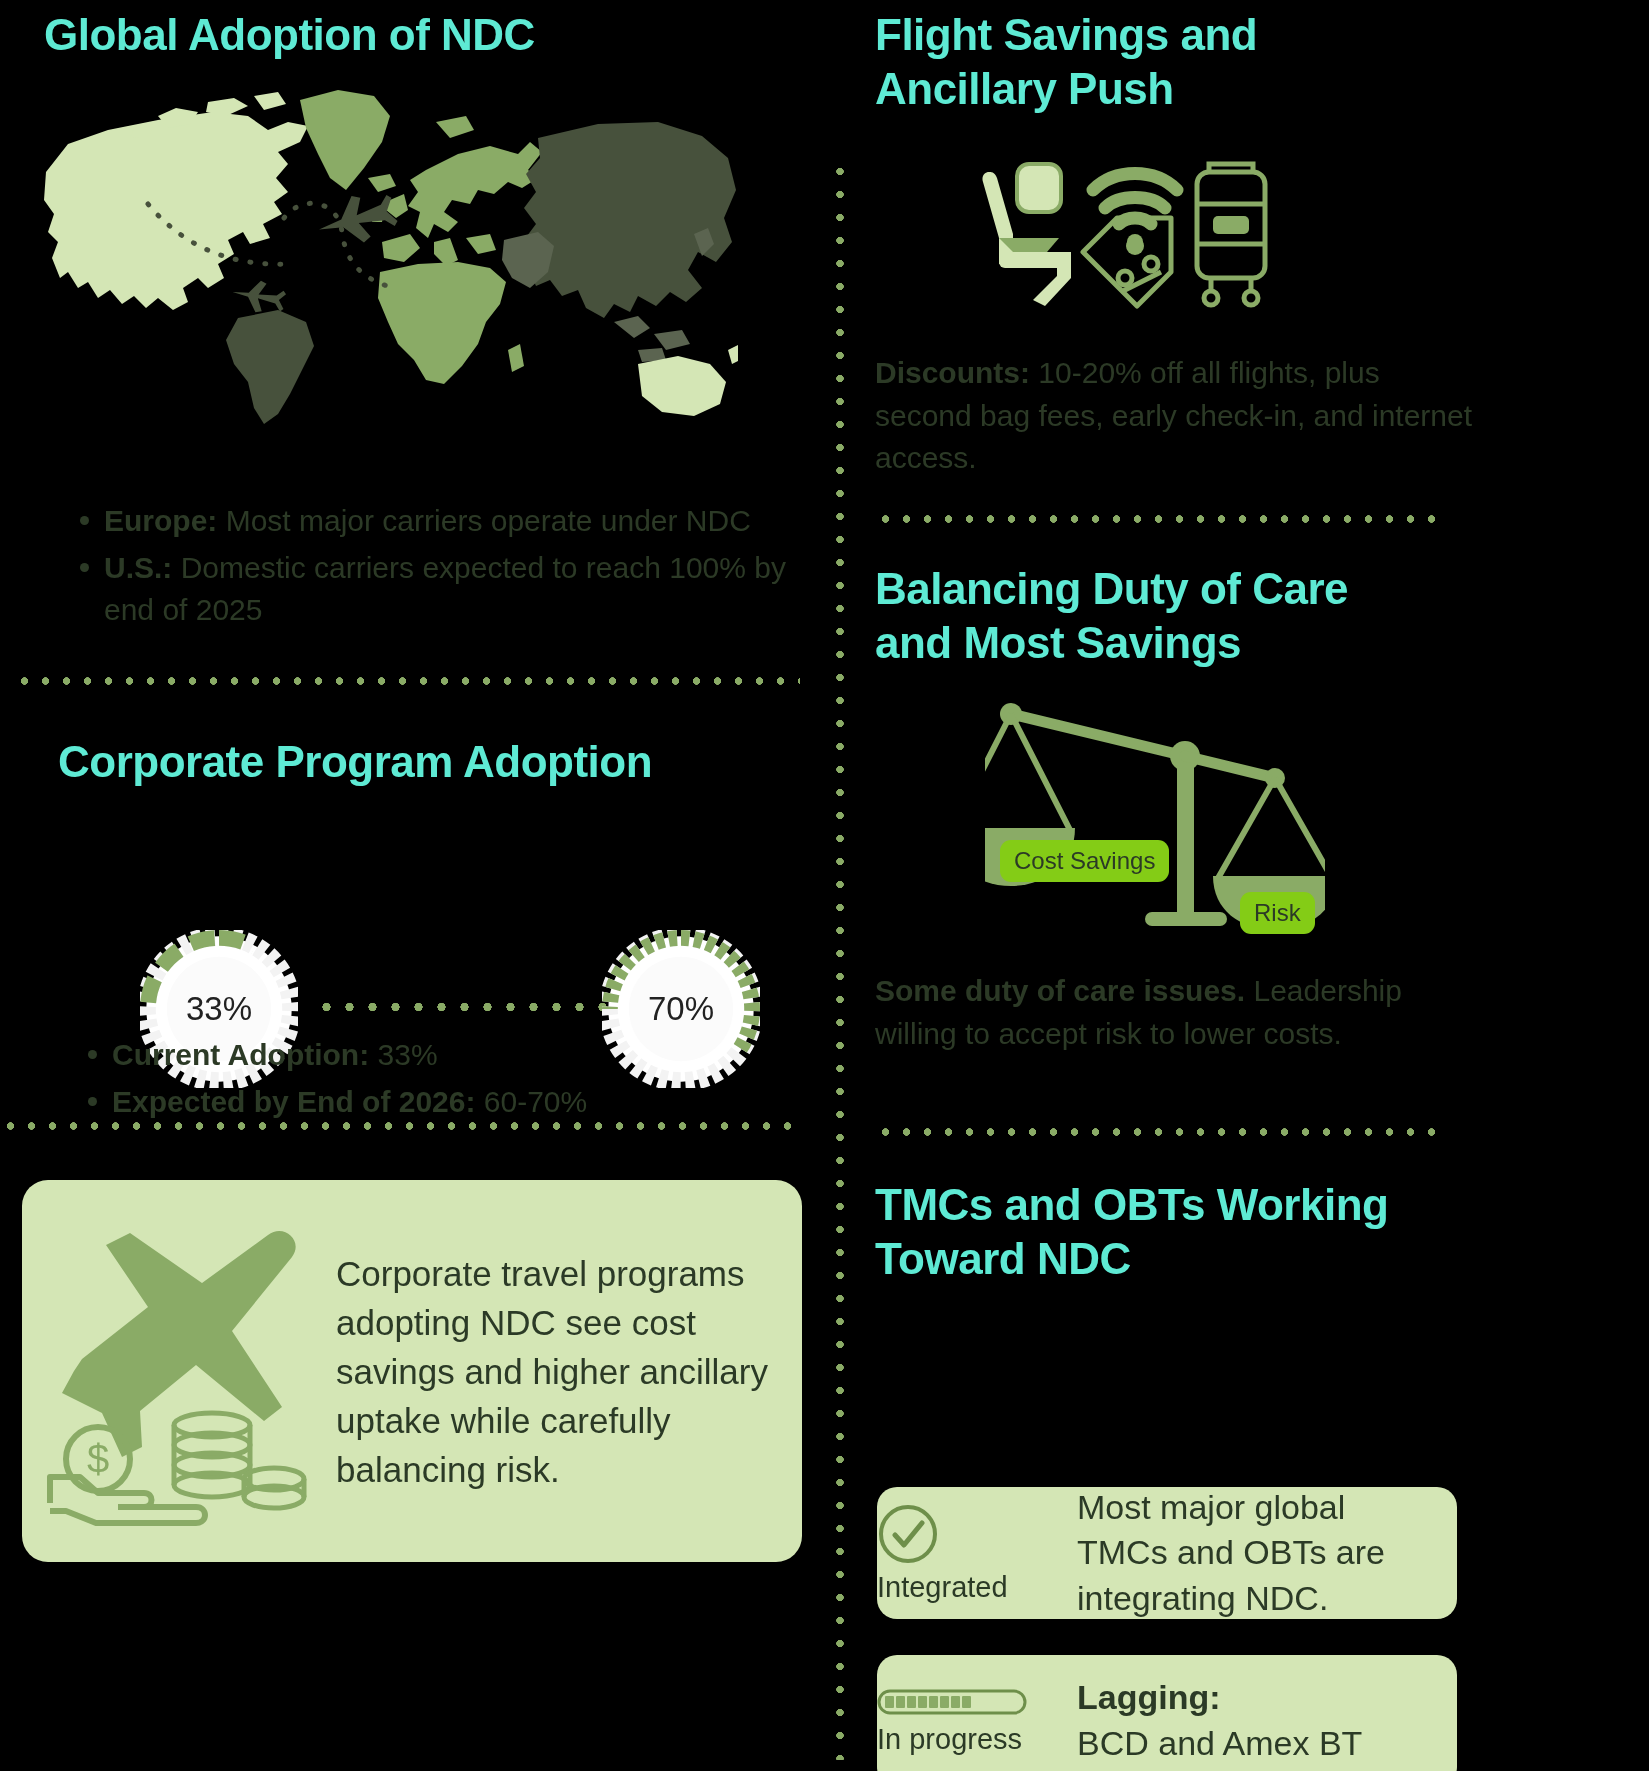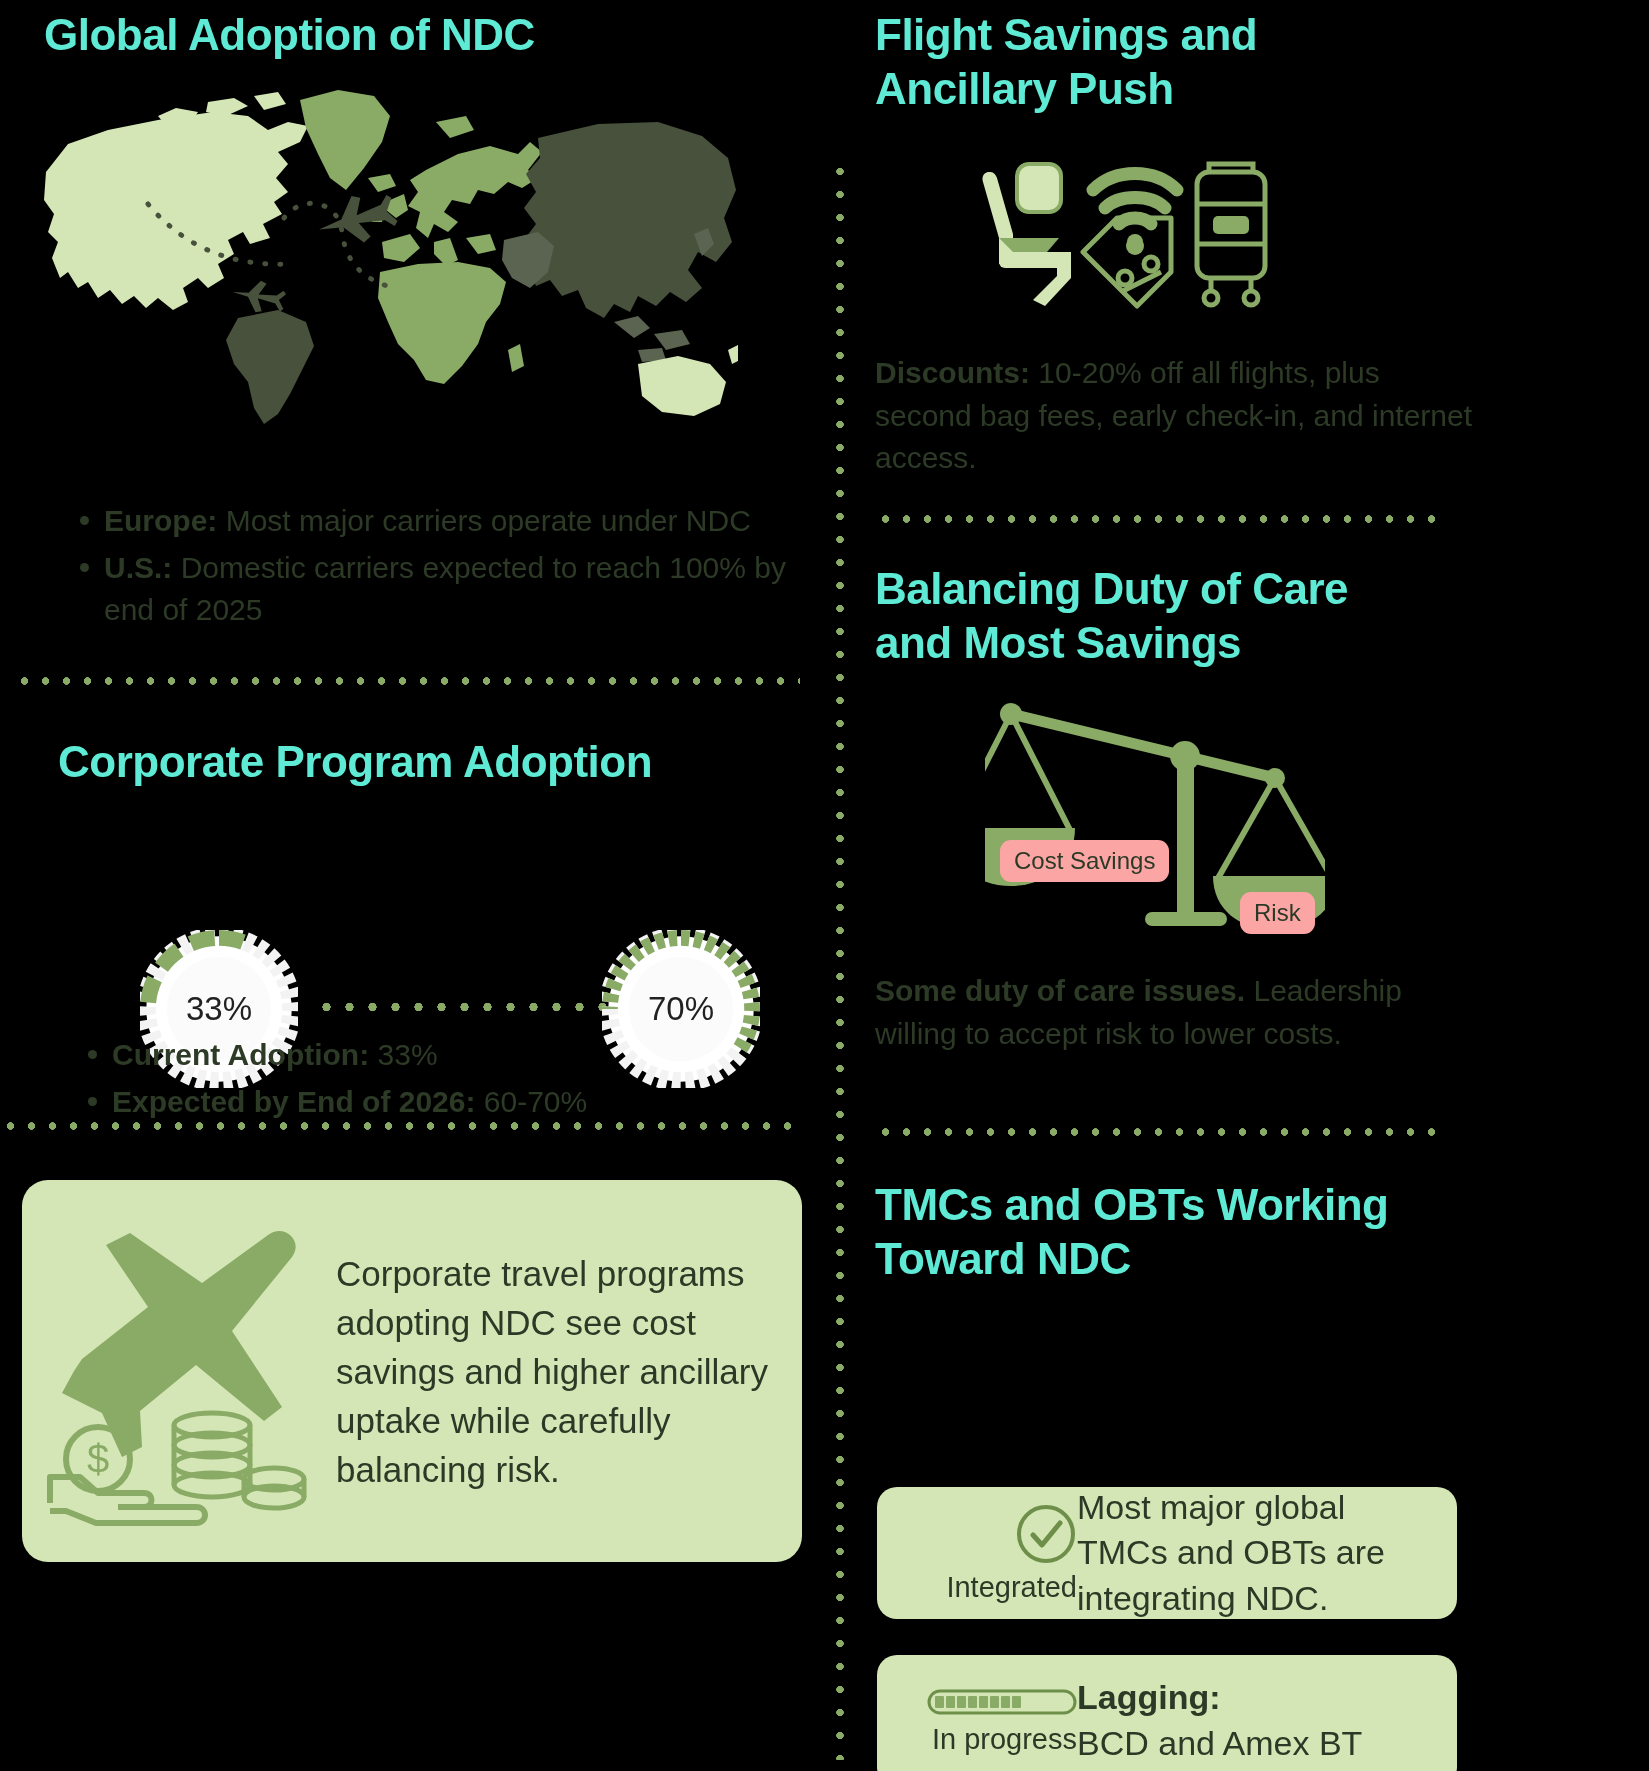--- a/index.html
+++ b/index.html
@@ -82,32 +82,32 @@
   .bigcard .txt{
     color:#2b3a26;font-size:35px;line-height:1.40;padding-right:34px;
   }
 
   
   .icons-row{
     position:absolute;left:975px;top:160px;width:320px;height:150px;
   }
   .scale-wrap{position:absolute;left:985px;top:700px;width:340px;height:250px;}
   .scale-lbl{
-    position:absolute;background:#fca5a5;border-radius:11px;
+    position:absolute;background:#84cc16;border-radius:11px;
     color:#2b3a26;font-size:24px;padding:7px 14px;white-space:nowrap;
   }
 
   .status-card{
     position:absolute;left:877px;width:580px;
     background:#d4e6b5;border-radius:20px;
     display:flex;align-items:center;
   }
   .status-card .ic{
     flex:0 0 200px;display:flex;flex-direction:column;
-    align-items:flex-end;justify-content:center;
+    align-items:flex-start;justify-content:center;
   }
   .status-card .ic .lbl{
     color:#2b3a26;font-size:29px;margin-top:6px;
   }
   .status-card .cap{
     color:#2b3a26;font-size:34px;line-height:1.34;padding-right:22px;
   }
   .status-card .cap b{font-weight:bold;}
 </style>
 </head>

